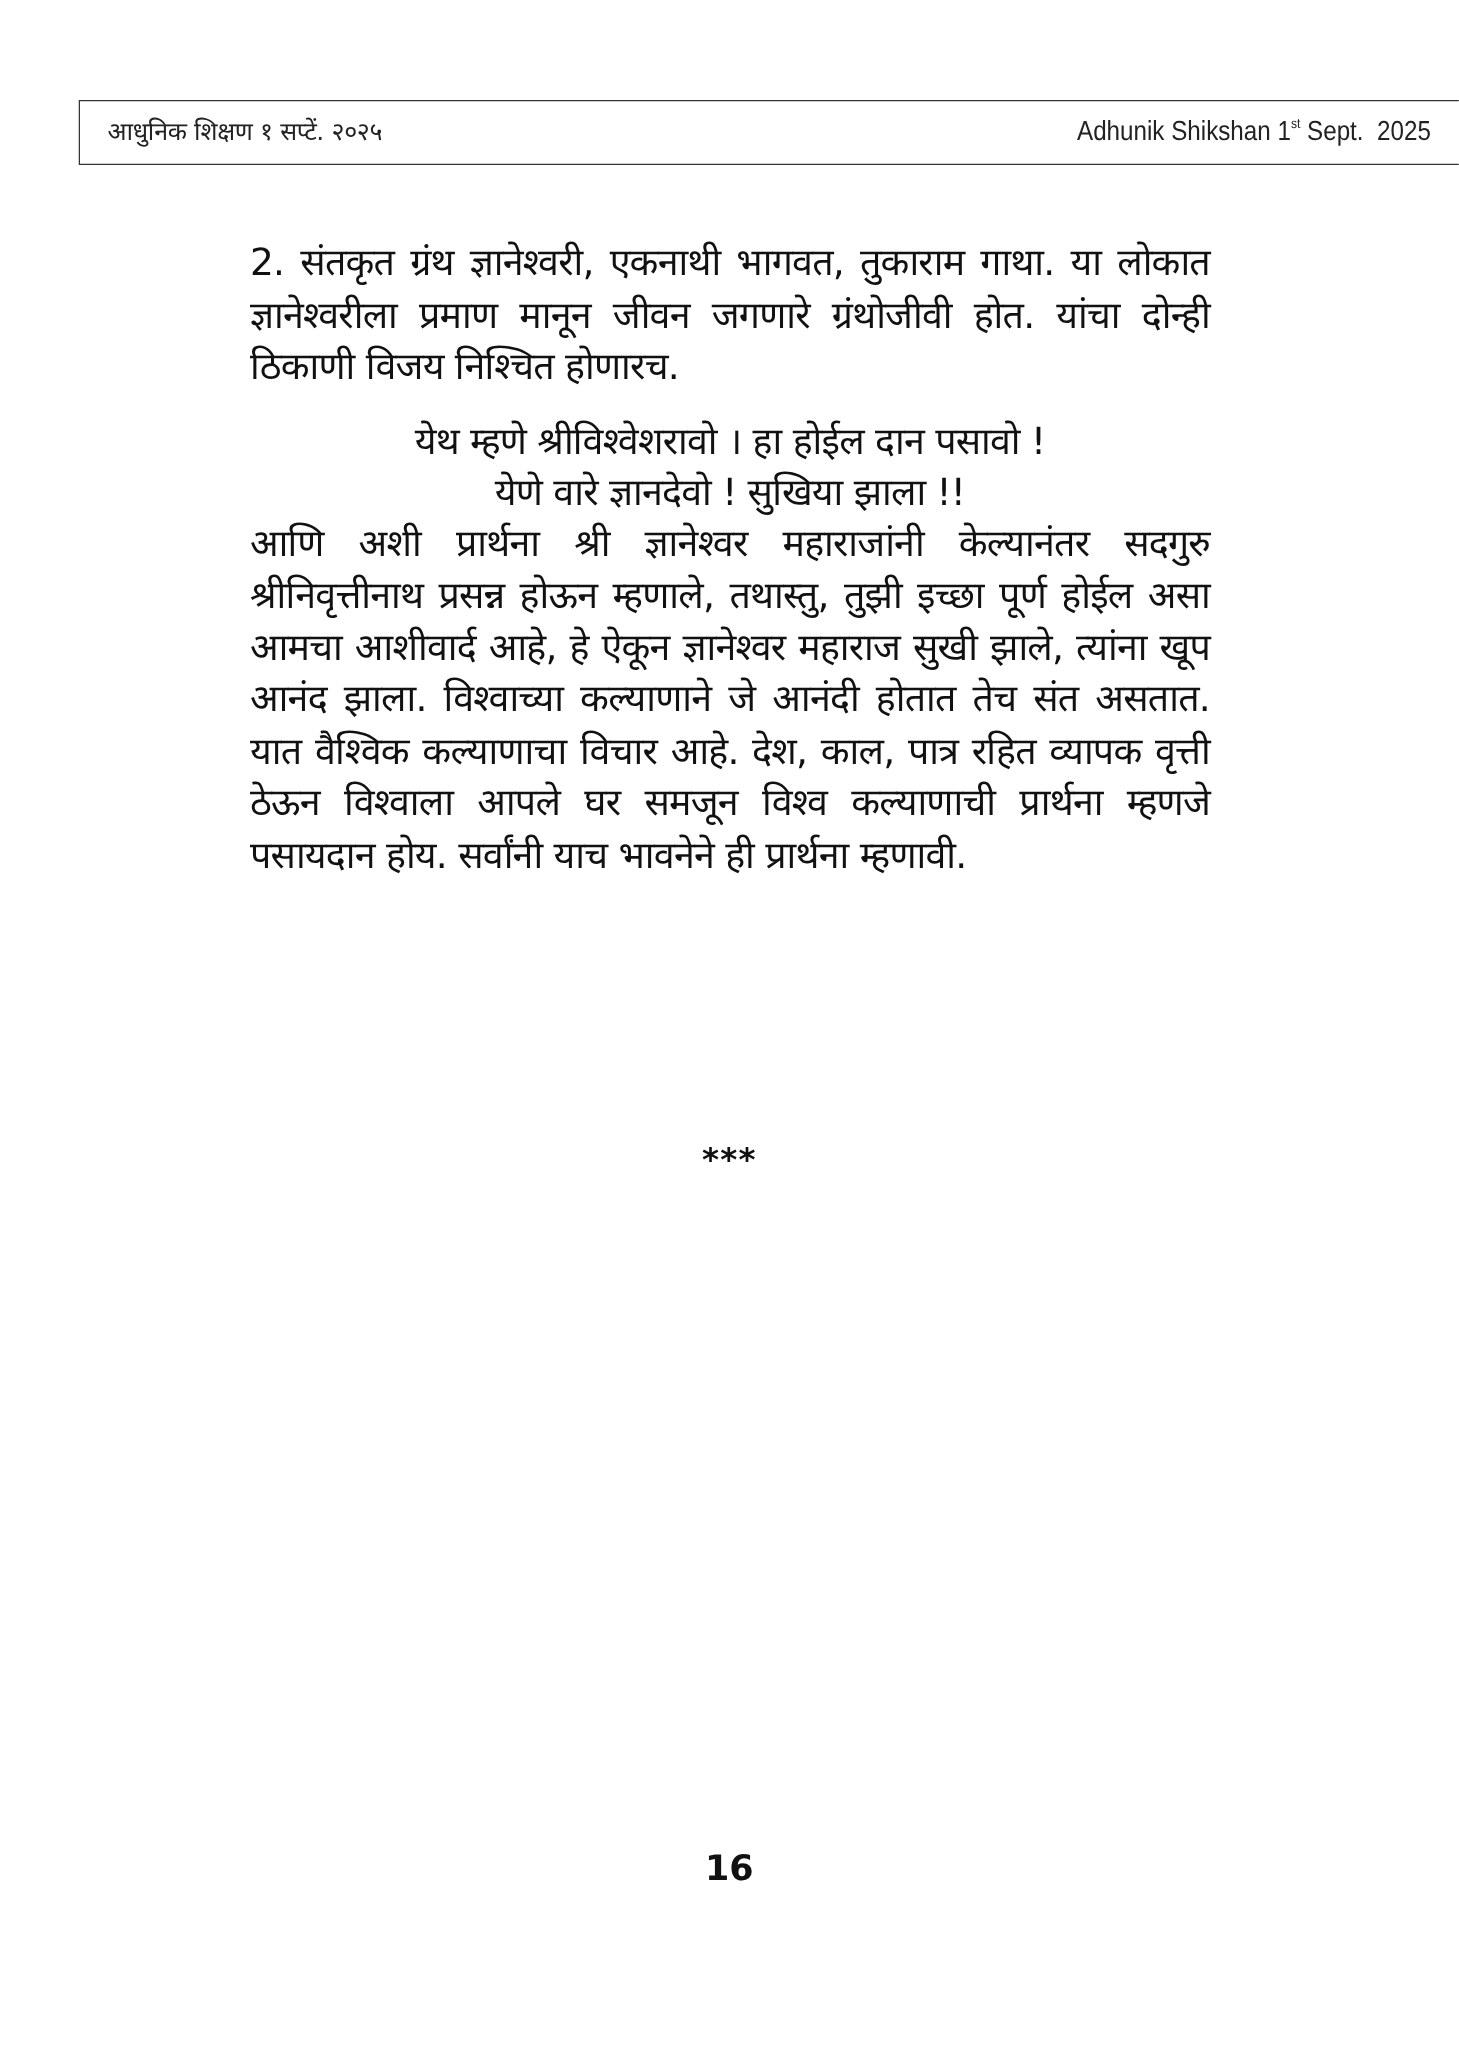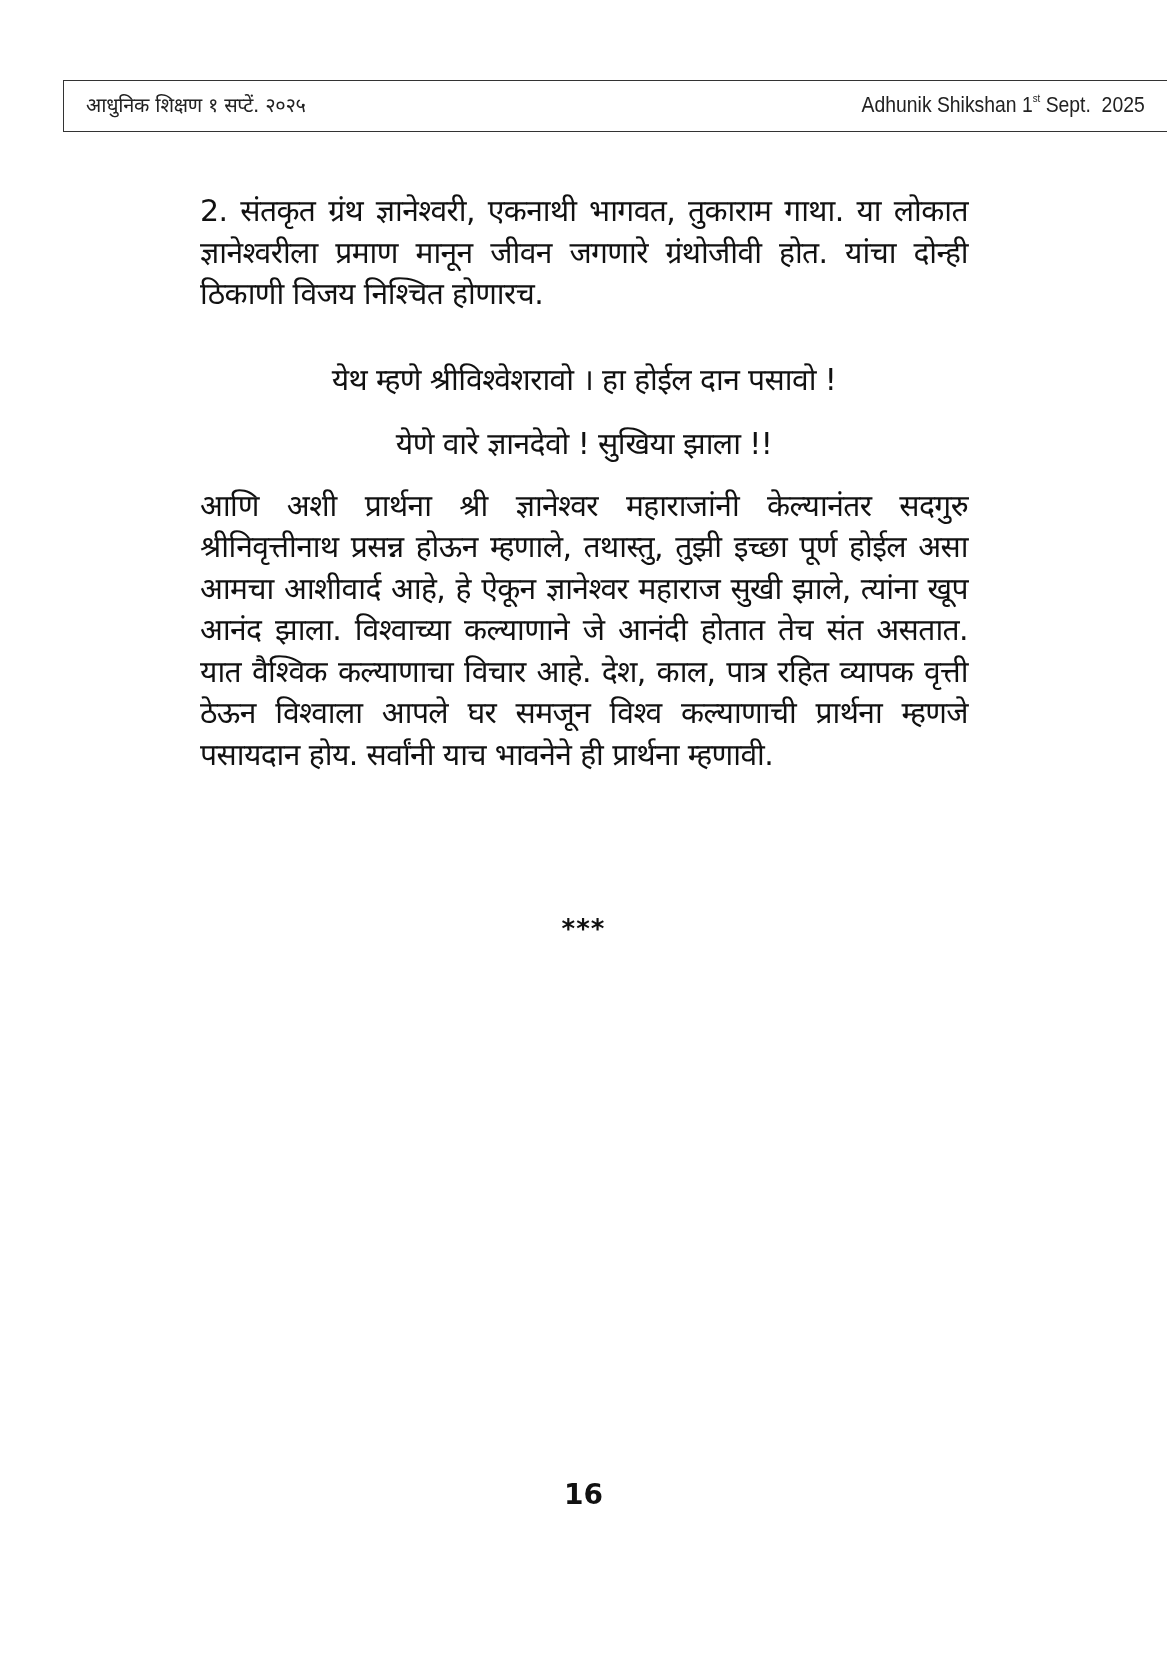--- a/index.html
+++ b/index.html
@@ -66,23 +66,23 @@
       letter-spacing: -0.6px;
     }
     .verse {
       margin: 0;
       text-align: center;
       font-size: 30px;
       line-height: 41px;
       font-family: "DejaVu Sans", sans-serif;
       letter-spacing: -0.6px;
     }
-    .verse-1 { margin-top: 44px; }
-    .verse-2 { margin-top: 23px; }
-    .para-2 { margin-top: 21px; }
+    .verse-1 { margin-top: 18px; }
+    .verse-2 { }
+    .para-2 { }
     .separator {
       position: absolute;
       left: 0;
       width: 1167px;
       top: 914px;
       text-align: center;
       font-size: 26px;
       font-weight: bold;
       font-family: "DejaVu Sans", sans-serif;
       letter-spacing: 1px;

